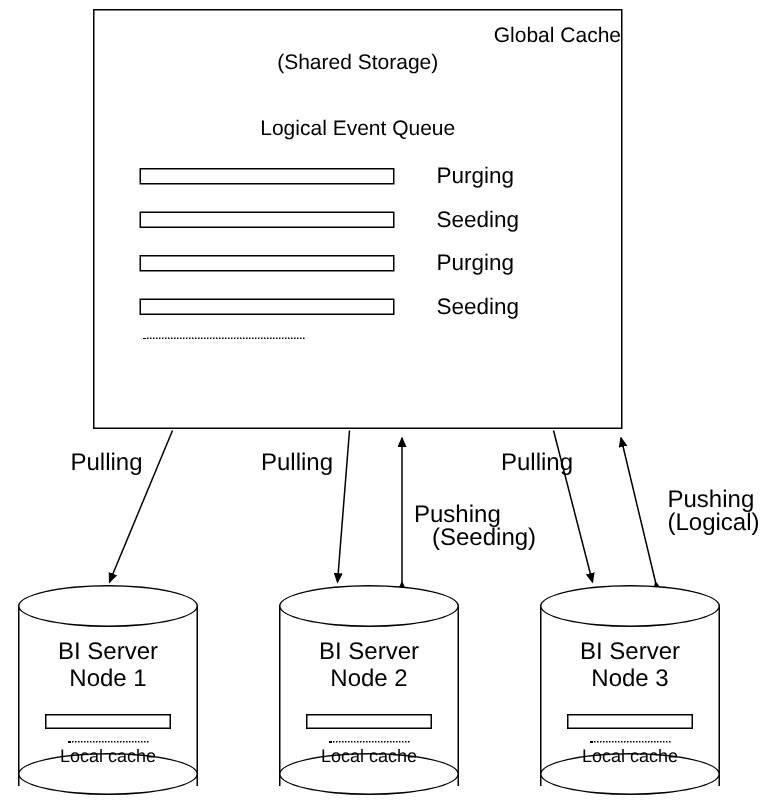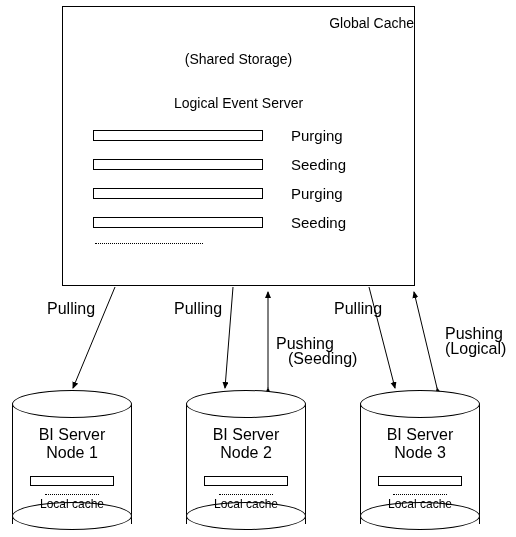--- a/index.html
+++ b/index.html
@@ -22,21 +22,21 @@
       box-sizing: border-box;
     }
     .global-cache-title {
       text-align: right;
       margin-top: 8px;
       font-size: 14px;
     }
     .global-cache-subtitle {
       text-align: center;
       font-size: 14px;
-      margin-top: 20px;
+      margin-top: 2px;
     }
     .logical-queue-title {
       text-align: center;
       font-size: 14px;
       margin-top: 28px;
     }
     .queue-rows {
       margin-top: 16px;
     }
     .queue-row {
@@ -137,21 +137,21 @@
       margin-top: 2px;
       text-align: center;
     }
   </style>
 </head>
 <body>
 
 <div class="global-cache-box">
   <div class="global-cache-title">Global Cache</div>
   <div class="global-cache-subtitle">(Shared Storage)</div>
-  <div class="logical-queue-title">Logical Event Server</div>
+  <div class="logical-queue-title">Logical Event Queue</div>
   <div class="queue-rows">
     <div class="queue-row">
       <div class="queue-bar"></div>
       <div class="queue-label">Purging</div>
     </div>
     <div class="queue-row">
       <div class="queue-bar"></div>
       <div class="queue-label">Seeding</div>
     </div>
     <div class="queue-row">

